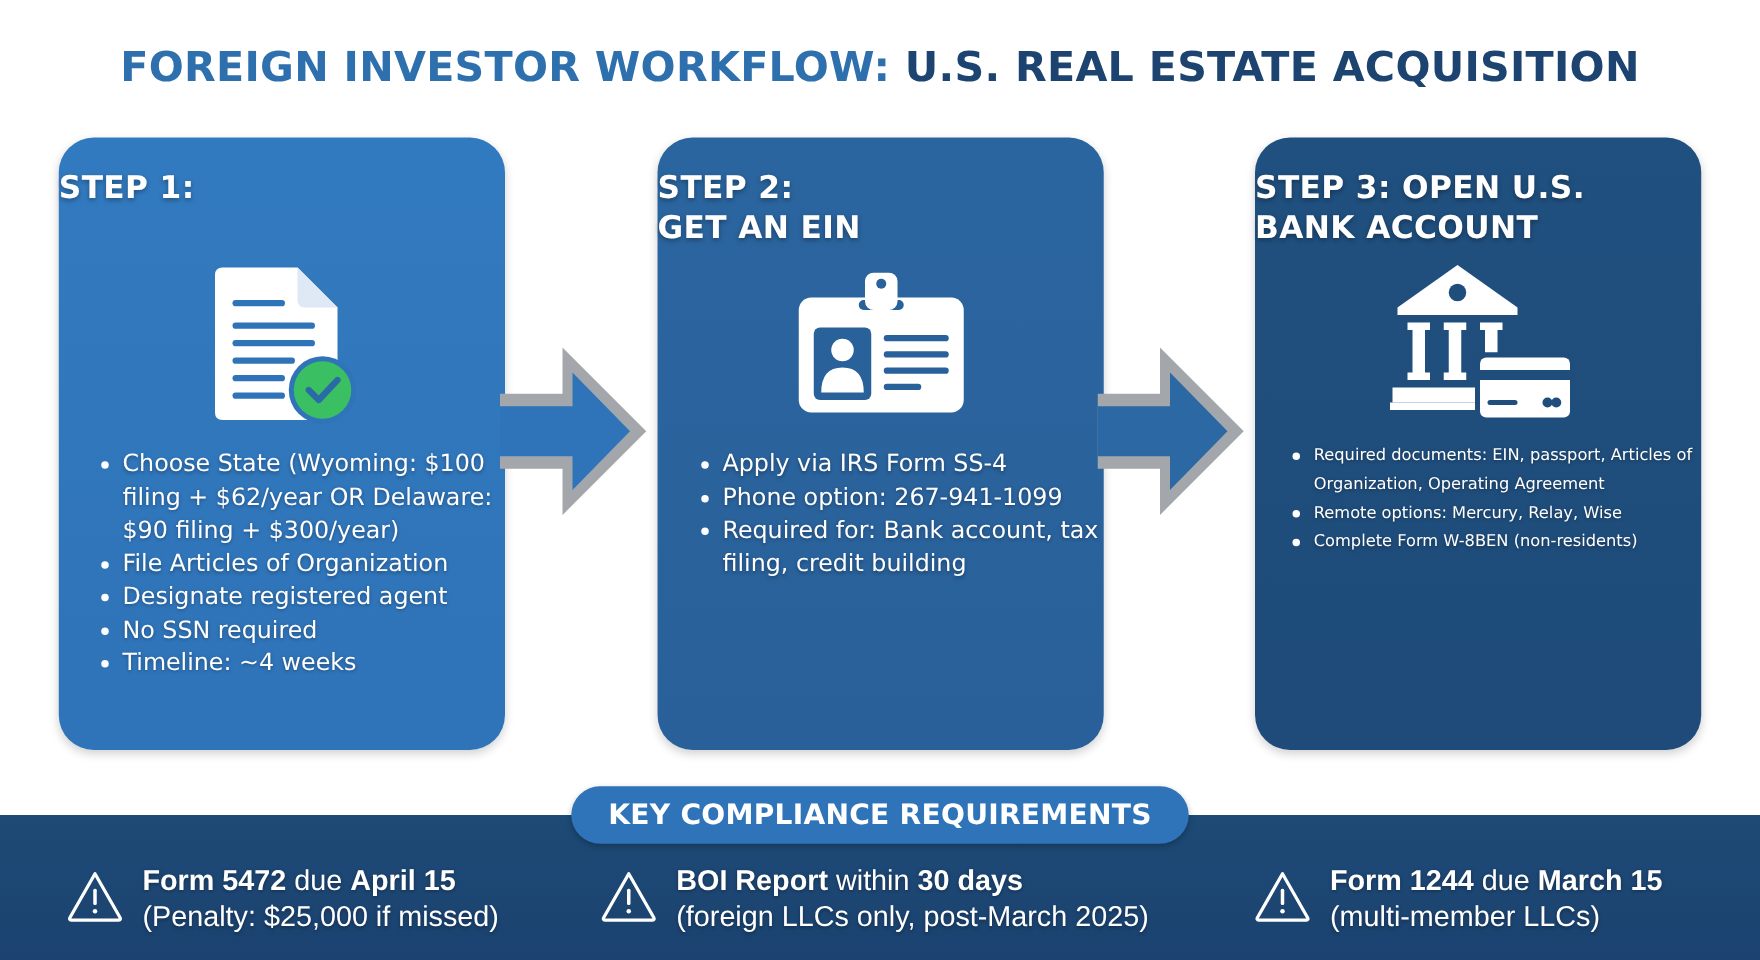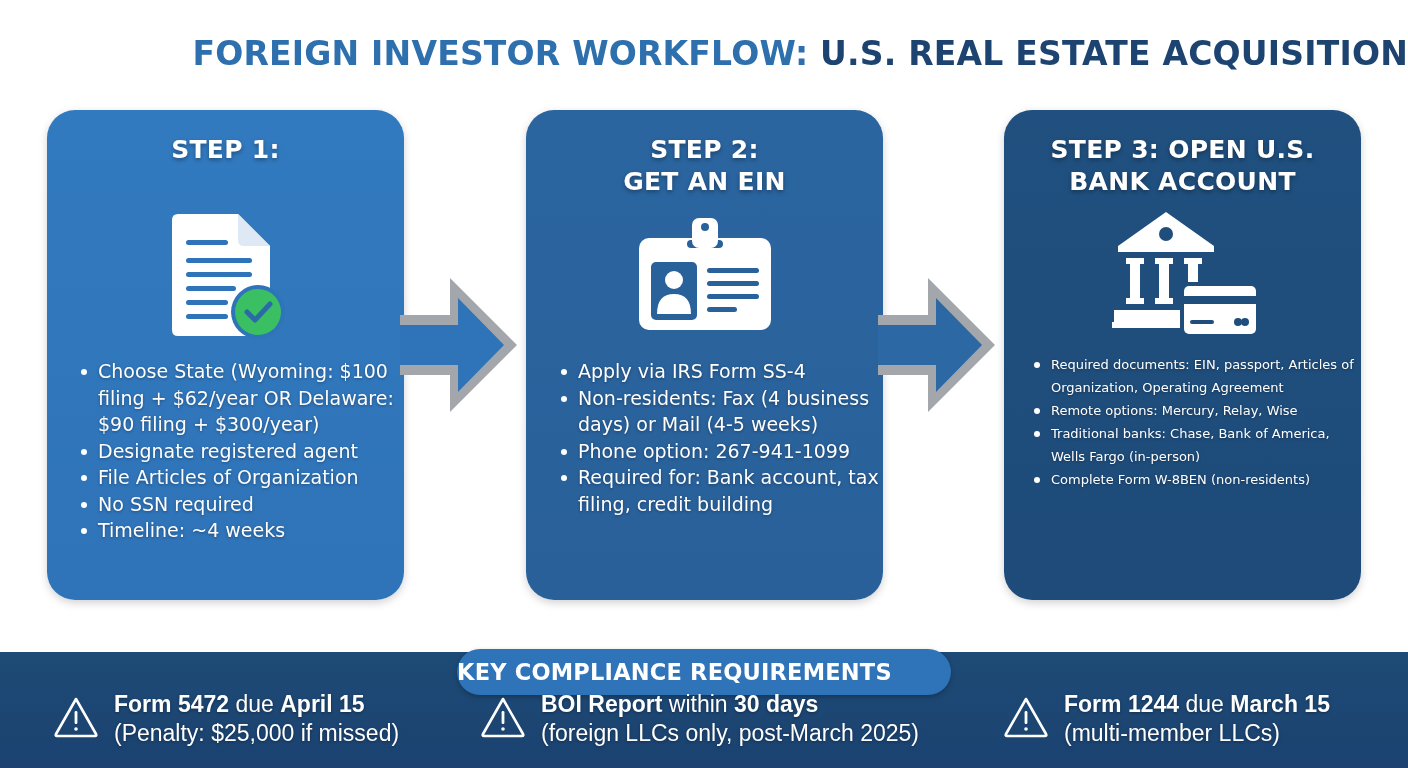--- a/index.html
+++ b/index.html
@@ -1,36 +1,36 @@
 <!DOCTYPE html>
 <html><head>
 <meta charset="utf-8">
 <style>
   * { box-sizing: border-box; margin: 0; padding: 0; }
   html, body { width: 1408px; height: 768px; overflow: hidden; background: #ffffff; }
   body { position: relative; font-family: "DejaVu Sans", "Liberation Sans", sans-serif; }
 
   .title {
-    position: absolute; left: 0; top: 34px; width: 1408px; text-align: right;
+    position: absolute; left: 0; top: 34px; width: 1408px; text-align: center;
     font-family: "DejaVu Sans", sans-serif; font-weight: bold; font-size: 33px; letter-spacing: 0.2px;
     white-space: nowrap;
   }
   .title .t1 { color: #2e6fad; }
   .title .t2 { color: #1d4470; }
 
   .card {
     position: absolute; top: 110px; width: 357px; height: 490px; border-radius: 28px;
     color: #ffffff; box-shadow: 0 3px 8px rgba(0,0,0,0.18);
   }
   .card-1 { left: 47px; background: linear-gradient(180deg, #327abf 0%, #2f73b8 100%); }
   .card-2 { left: 526px; background: linear-gradient(180deg, #2b659f 0%, #29609a 100%); }
   .card-3 { left: 1004px; background: linear-gradient(180deg, #20507f 0%, #1e4b79 100%); }
 
   .card-heading {
-    position: absolute; top: 24px; left: 0; width: 100%; text-align: center;
+    position: absolute; top: 24px; left: 0; width: 100%; text-align: left;
     font-weight: bold; font-size: 25px; line-height: 32px; letter-spacing: 0.3px;
     text-shadow: 0 2px 4px rgba(0,0,0,0.35);
   }
   .card-icon { position: absolute; left: 50%; transform: translateX(-50%); }
   .card-1 .card-icon { top: 102px; width: 120px; height: 130px; }
   .card-2 .card-icon { top: 108px; width: 140px; height: 115px; }
   .card-3 .card-icon { top: 100px; width: 150px; height: 128px; }
 
   .bullets {
     position: absolute; list-style: none; font-size: 19px; line-height: 26.5px;
@@ -49,23 +49,23 @@
   .arrow { position: absolute; top: 270px; width: 125px; height: 150px; }
   .arrow-1 { left: 400px; }
   .arrow-2 { left: 878px; }
 
   .band {
     position: absolute; left: 0; top: 652px; width: 1408px; height: 116px;
     background: linear-gradient(180deg, #1e4a76 0%, #1b4270 100%);
   }
   .pill {
     position: absolute; left: 457px; top: 629px; width: 494px; height: 46px; border-radius: 23px;
-    background: #2f73b8; color: #ffffff; text-align: left;
+    background: #2f73b8; color: #ffffff; text-align: center;
     font-weight: bold; font-size: 22.5px; line-height: 46px; letter-spacing: 0.2px;
-    box-shadow: 0 2px 5px rgba(0,0,0,0.25); white-space: nowrap; margin-top: 20px;
+    box-shadow: 0 2px 5px rgba(0,0,0,0.25); white-space: nowrap;
   }
   .req { position: absolute; top: 690px; height: 60px; color: #ffffff; }
   .req-1 { left: 53px; }
   .req-2 { left: 480px; }
   .req-3 { left: 1003px; }
   .req .warn { position: absolute; left: 0; top: 6px; width: 46px; height: 42px; }
   .req .text { position: absolute; left: 61px; top: 0; white-space: nowrap; font-family: "Liberation Sans", sans-serif; font-size: 23px; line-height: 29px; text-shadow: 0 1px 3px rgba(0,0,0,0.35); }
   .req .text b { font-weight: bold; }
 </style>
 </head>
@@ -87,22 +87,22 @@
     <rect x="20" y="60" width="66" height="5" rx="2.5" fill="#2f74b9"></rect>
     <rect x="20" y="74" width="50" height="5" rx="2.5" fill="#2f74b9"></rect>
     <rect x="20" y="88" width="42" height="5" rx="2.5" fill="#2f74b9"></rect>
     <rect x="20" y="102" width="42" height="5" rx="2.5" fill="#2f74b9"></rect>
     <circle cx="92" cy="100" r="27" fill="#2f74b9"></circle>
     <circle cx="92" cy="100" r="23" fill="#3bbf63"></circle>
     <path d="M81 100 L89 108 L104 92" stroke="#2a6aa6" stroke-width="5" fill="none" stroke-linecap="round" stroke-linejoin="round"></path>
   </svg>
   <ul class="bullets">
     <li>Choose State (Wyoming: $100 filing + $62/year OR Delaware: $90 filing + $300/year)</li>
+    <li>File Articles of Organization</li>
     <li>Designate registered agent</li>
-    <li>File Articles of Organization</li>
     <li>No SSN required</li>
     <li>Timeline: ~4 weeks</li>
   </ul>
 </section>
 
 <svg class="arrow arrow-1" viewBox="0 0 125 150">
   <path d="M0 45 H50 V8 L117 75 L50 142 V105 H0 Z" fill="#a3a7ab"></path>
   <path d="M0 55 H58 V28 L104 75 L58 122 V95 H0 Z" fill="#2f74b9"></path>
 </svg>
 
@@ -119,21 +119,20 @@
     <rect x="16" y="44" width="46" height="58" rx="5" fill="#29619a"></rect>
     <circle cx="39" cy="62" r="9" fill="#ffffff"></circle>
     <path d="M22 96 Q22 76 39 76 Q56 76 56 96 Z" fill="#ffffff"></path>
     <rect x="72" y="50" width="52" height="5" rx="2.5" fill="#29619a"></rect>
     <rect x="72" y="63" width="52" height="5" rx="2.5" fill="#29619a"></rect>
     <rect x="72" y="76" width="52" height="5" rx="2.5" fill="#29619a"></rect>
     <rect x="72" y="89" width="30" height="5" rx="2.5" fill="#29619a"></rect>
   </svg>
   <ul class="bullets">
     <li>Apply via IRS Form SS-4</li>
-    <li>Non-residents: Fax (4 business days) or Mail (4-5 weeks)</li>
     <li>Phone option: 267-941-1099</li>
     <li>Required for: Bank account, tax filing, credit building</li>
   </ul>
 </section>
 
 <svg class="arrow arrow-2" viewBox="0 0 125 150">
   <path d="M0 45 H50 V8 L117 75 L50 142 V105 H0 Z" fill="#a3a7ab"></path>
   <path d="M0 55 H58 V28 L104 75 L58 122 V95 H0 Z" fill="#2b68a4"></path>
 </svg>
 
@@ -158,21 +157,20 @@
     <rect x="72" y="72" width="78" height="54" rx="6" fill="#1f4d7c"></rect>
     <rect x="76" y="76" width="72" height="48" rx="5" fill="#ffffff"></rect>
     <rect x="76" y="86" width="72" height="8" fill="#1f4d7c"></rect>
     <rect x="82" y="110" width="24" height="4" rx="2" fill="#1f4d7c"></rect>
     <circle cx="130" cy="112" r="4" fill="#1f4d7c"></circle>
     <circle cx="137" cy="112" r="4" fill="#1f4d7c"></circle>
   </svg>
   <ul class="bullets">
     <li>Required documents: EIN, passport, Articles of Organization, Operating Agreement</li>
     <li>Remote options: Mercury, Relay, Wise</li>
-    <li>Traditional banks: Chase, Bank of America, Wells Fargo (in-person)</li>
     <li>Complete Form W-8BEN (non-residents)</li>
   </ul>
 </section>
 
 <section class="band"></section>
 <div class="pill">KEY COMPLIANCE REQUIREMENTS</div>
 
 <div class="req req-1">
   <svg class="warn" viewBox="0 0 46 42">
     <path d="M23 3 L43 38 Q44 40 42 40 H4 Q2 40 3 38 Z" fill="none" stroke="#ffffff" stroke-width="2.6" stroke-linejoin="round"></path>

